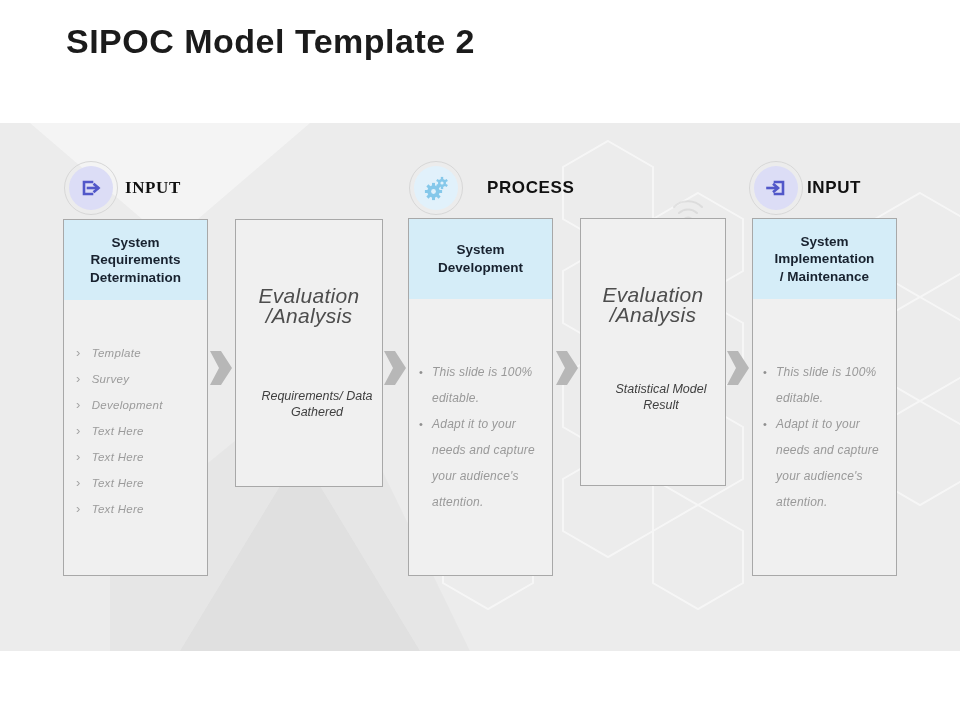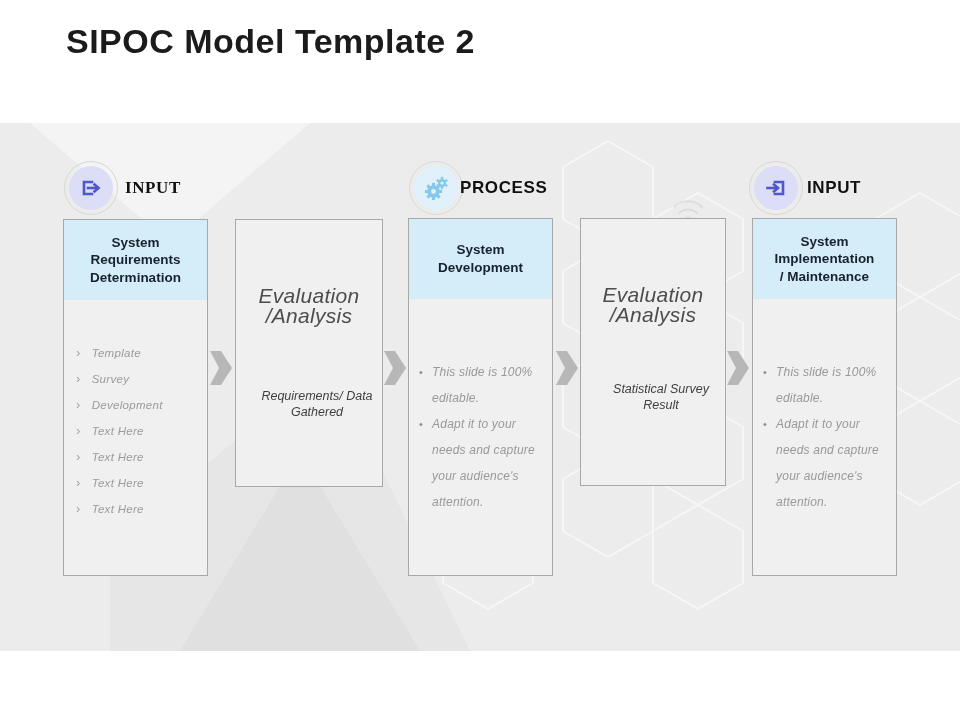--- a/index.html
+++ b/index.html
@@ -149,21 +149,21 @@
           <rect x="-1.2" y="-6.1" width="2.4" height="2.6" transform="rotate(60)"></rect>
           <rect x="-1.2" y="-6.1" width="2.4" height="2.6" transform="rotate(120)"></rect>
           <rect x="-1.2" y="-6.1" width="2.4" height="2.6" transform="rotate(180)"></rect>
           <rect x="-1.2" y="-6.1" width="2.4" height="2.6" transform="rotate(240)"></rect>
           <rect x="-1.2" y="-6.1" width="2.4" height="2.6" transform="rotate(300)"></rect>
         </g>
         <circle cx="22" cy="11" r="1.6" fill="#e1f1fb"></circle>
       </svg>
     </div>
   </div>
-  <span class="section-label" style="left:460px;top:161px;">PROCESS</span>
+  <span class="section-label" style="left:487px;top:161px;">PROCESS</span>
 
   <div class="icon-ring" style="left:749px;top:161px;">
     <div class="icon-circle lav">
       <svg width="32" height="32" viewBox="0 0 32 32">
         <g fill="none" stroke="#5157c9" stroke-width="2.6" stroke-linecap="square">
           <path d="M15 10 H23 V22 H15"></path>
           <line x1="7.5" y1="16" x2="17" y2="16"></line>
           <polyline points="14,12.6 18,16 14,19.4" fill="none"></polyline>
         </g>
       </svg>
@@ -225,21 +225,21 @@
       <li>
           <span class="dot">•</span>
           <span>Adapt it to your needs and capture your audience's attention.</span>
         </li>
     </ul>
   </div>
 
   <div class="box" style="left:580px;top:218px;width:146px;height:268px;">
     <div class="note-top pre">Evaluation
 /Analysis</div>
-    <div class="note-bottom pre" style="bottom:72px;">Statistical Survey Result</div>
+    <div class="note-bottom pre" style="bottom:72px;">Statistical Model Result</div>
   </div>
 
   <div class="box" style="left:752px;top:218px;width:145px;height:358px;">
     <div class="box-header">System
 Implementation
 / Maintenance</div>
     <ul class="dotlist">
       <li>
           <span class="dot">•</span>
           <span>This slide is 100% editable.</span>

